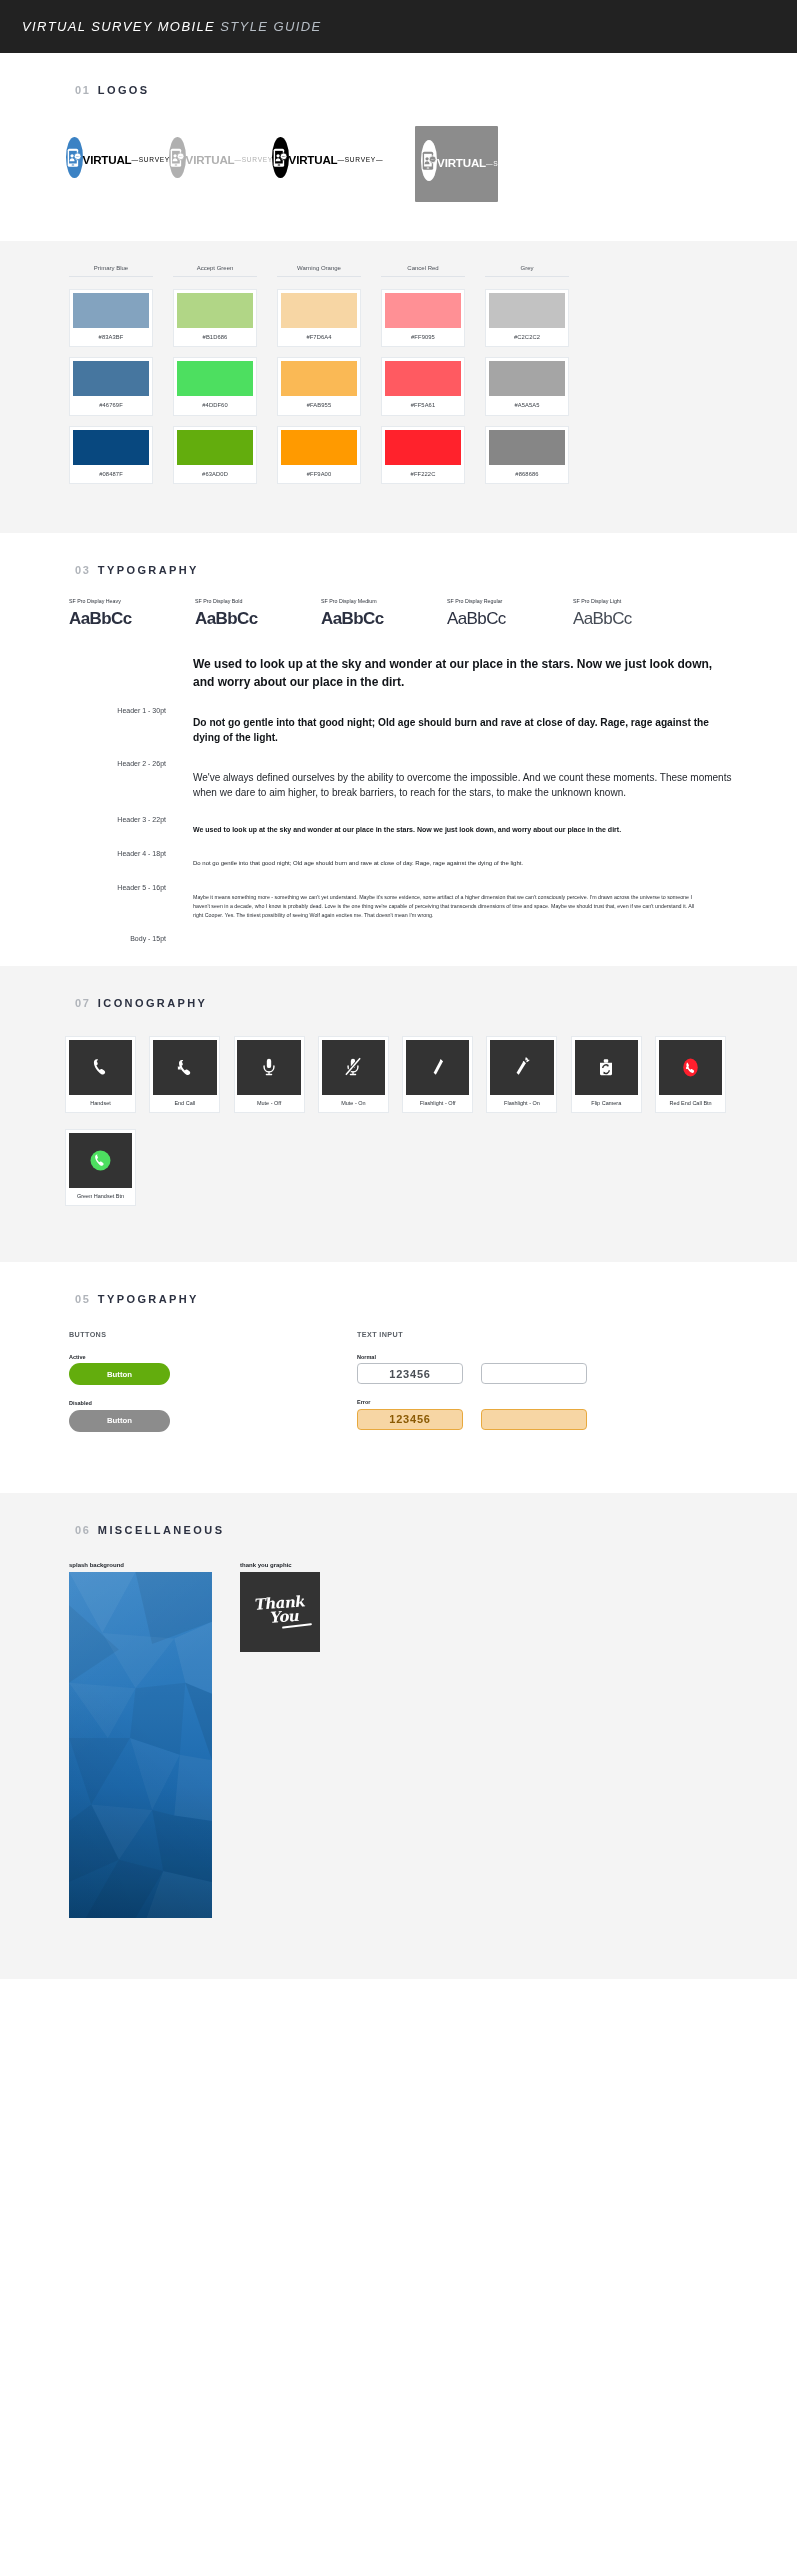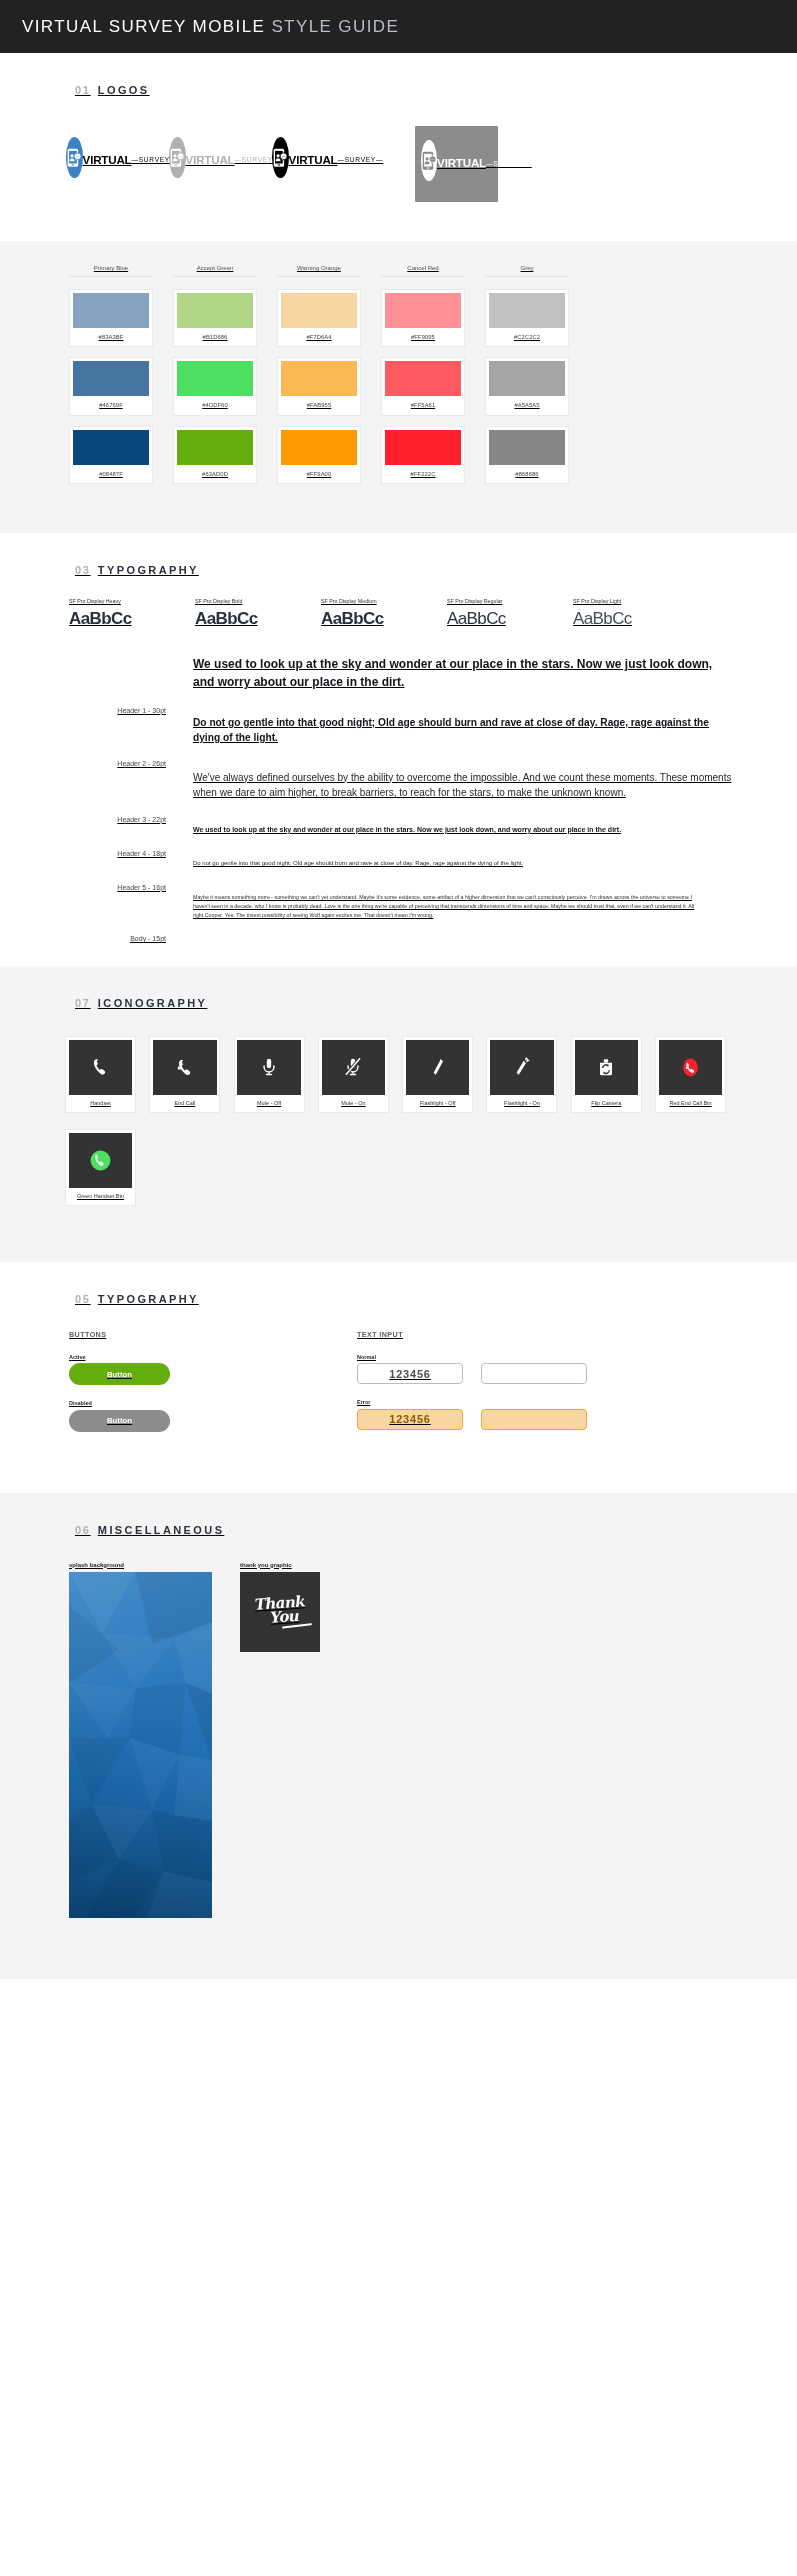--- a/index.html
+++ b/index.html
@@ -12,29 +12,30 @@
 
   
   .topbar {
     height: 53px;
     background: #222222;
     display: flex;
     align-items: center;
     padding-left: 22px;
   }
   .topbar-title {
-    font-size: 17px;
+    font-size: 13px;
     letter-spacing: 1.4px;
     color: #ffffff;
     font-weight: 400;
+    font-style: italic;
   }
   .topbar-title .sub { color: #b7bec6; }
 
   
-  .section { padding: 0 8px 0 0; text-decoration: underline; }
+  .section { padding: 0 8px 0 0; }
   .section.light { background: #ffffff; }
   .section.grey  { background: #f4f4f4; }
 
   .section-head {
     padding: 31px 0 0 75px;
     display: flex;
     align-items: baseline;
     gap: 7.2px;
   }
   .sec-num {

